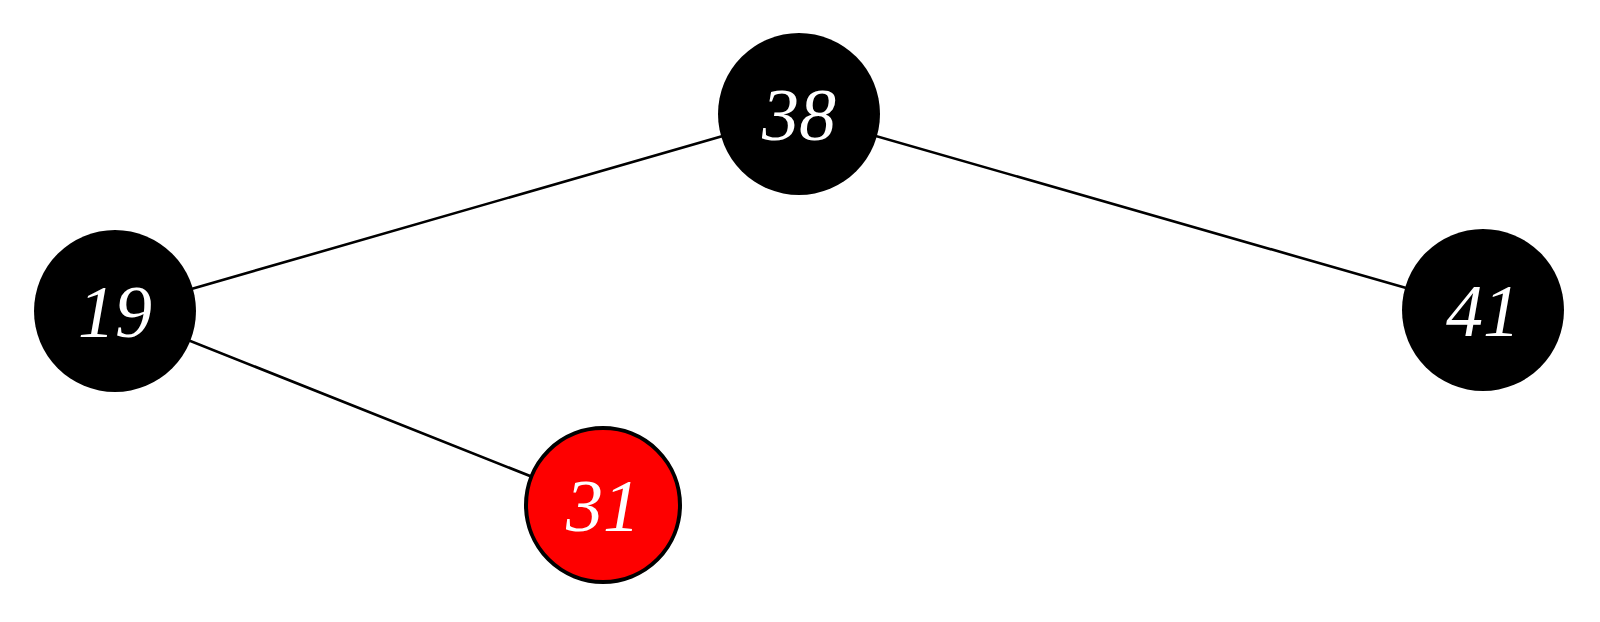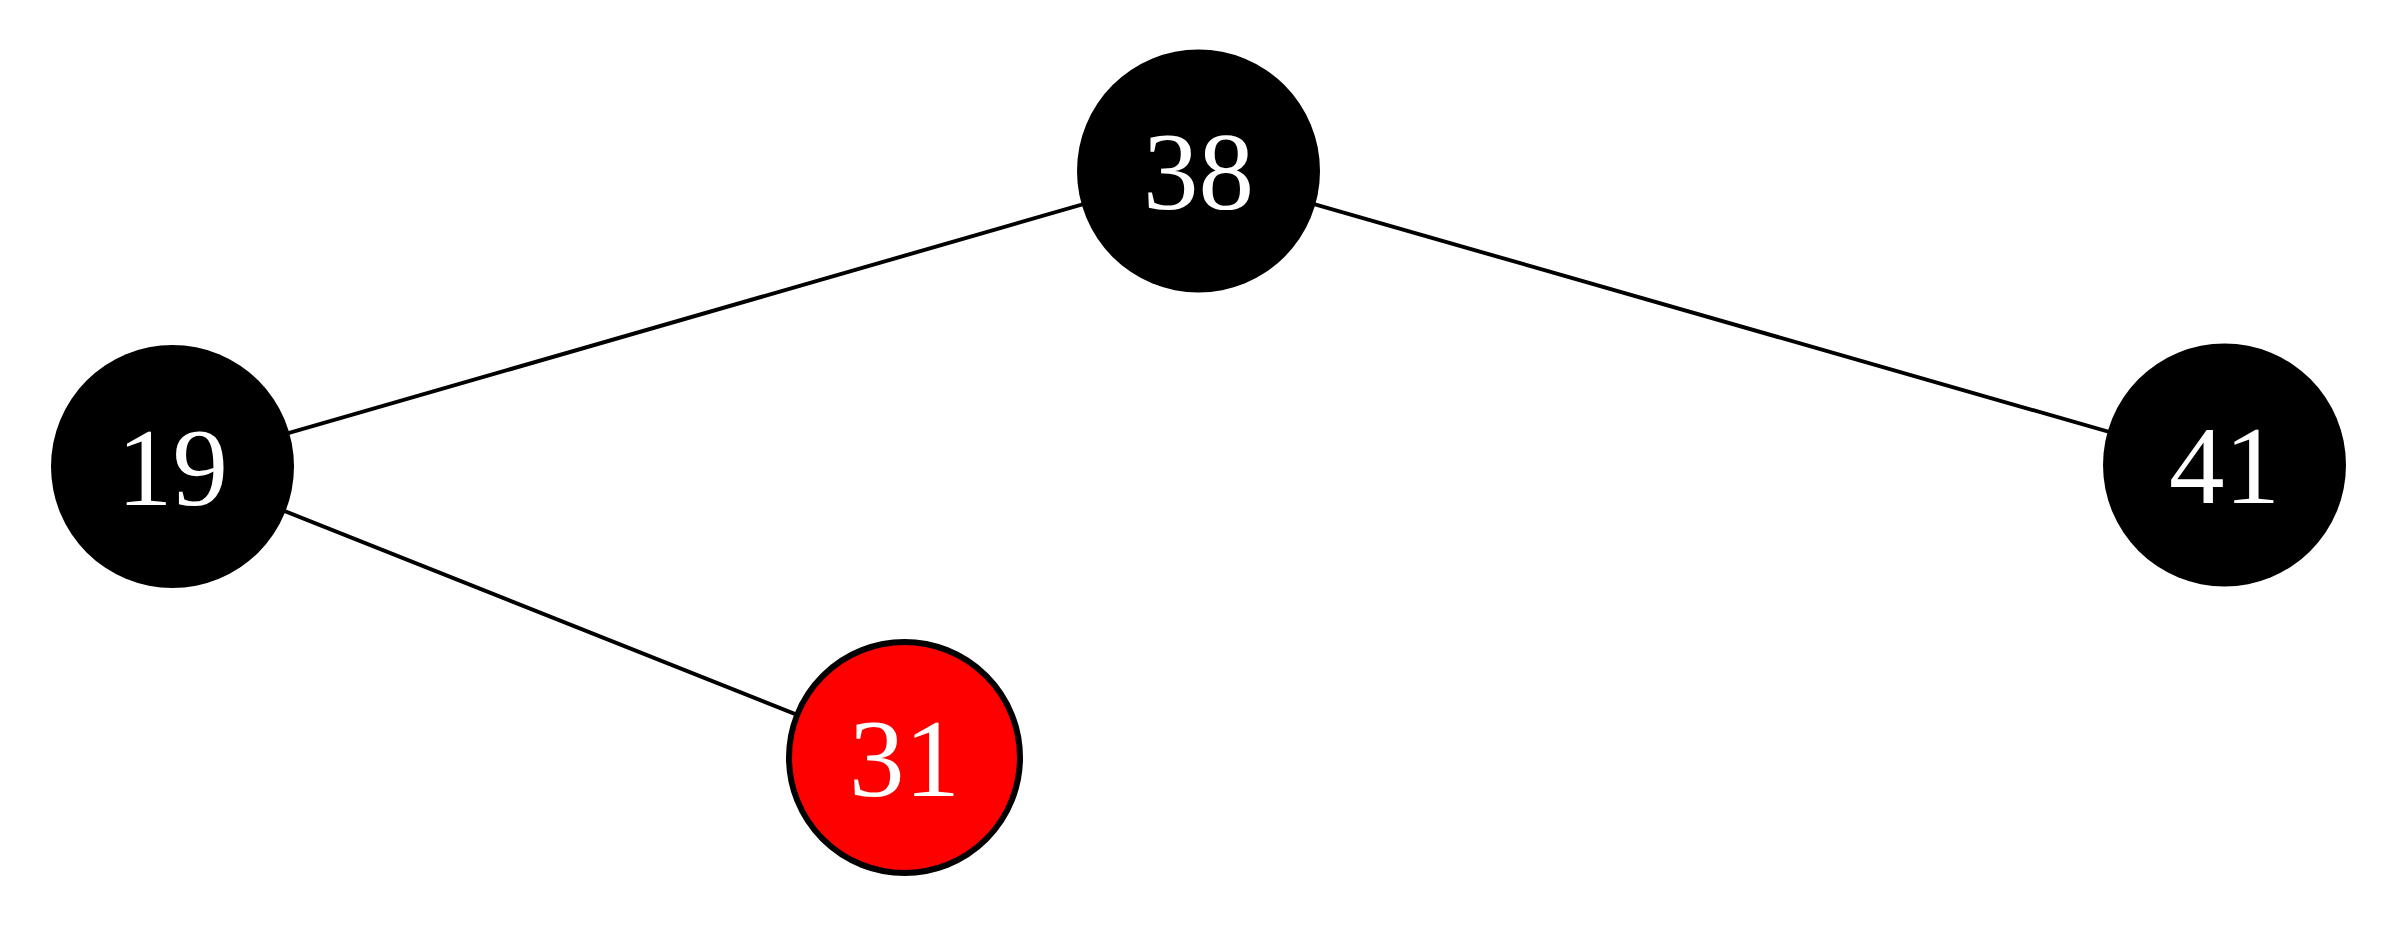--- a/index.html
+++ b/index.html
@@ -8,20 +8,21 @@
     background: #ffffff;
     width: 1600px;
     height: 622px;
     overflow: hidden;
   }
   .canvas {
     position: relative;
     width: 1600px;
     height: 622px;
     background: #ffffff;
+    font-style: italic;
   }
   svg#tree-svg {
     display: block;
     width: 1600px;
     height: 622px;
   }
   .tree-edge {
     stroke-width: 2.6px;
     stroke-linecap: round;
     fill: none;

